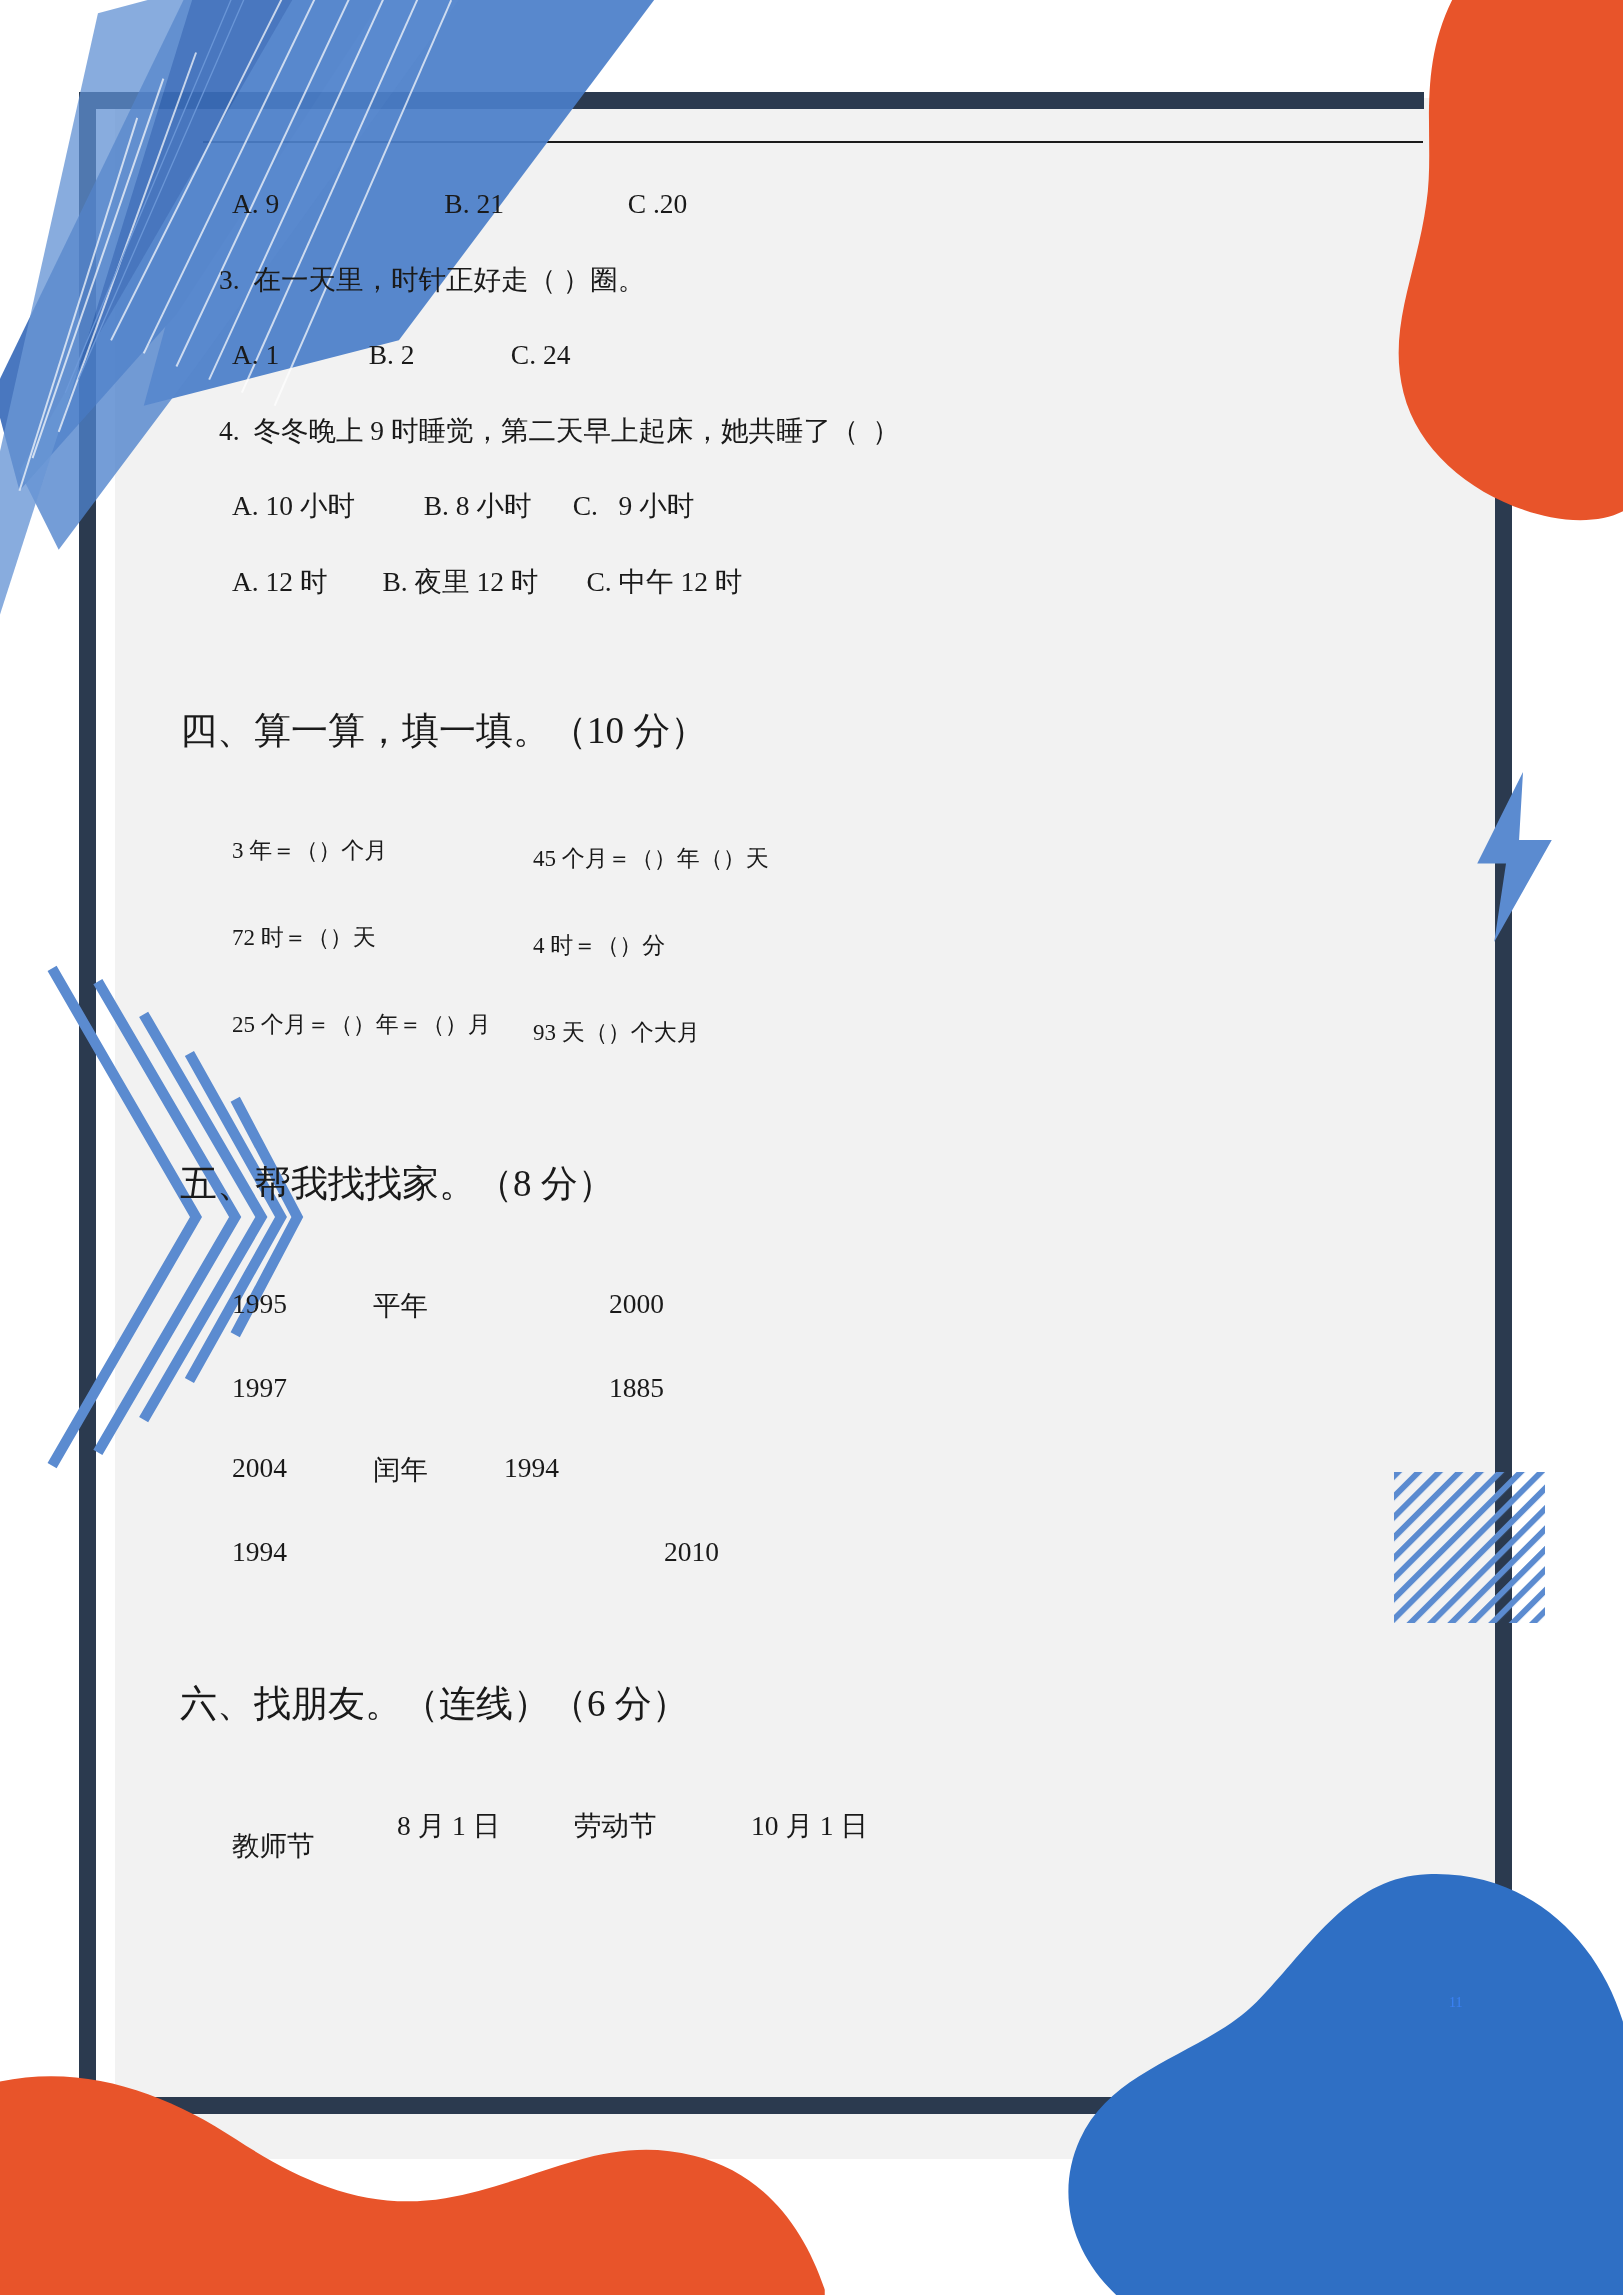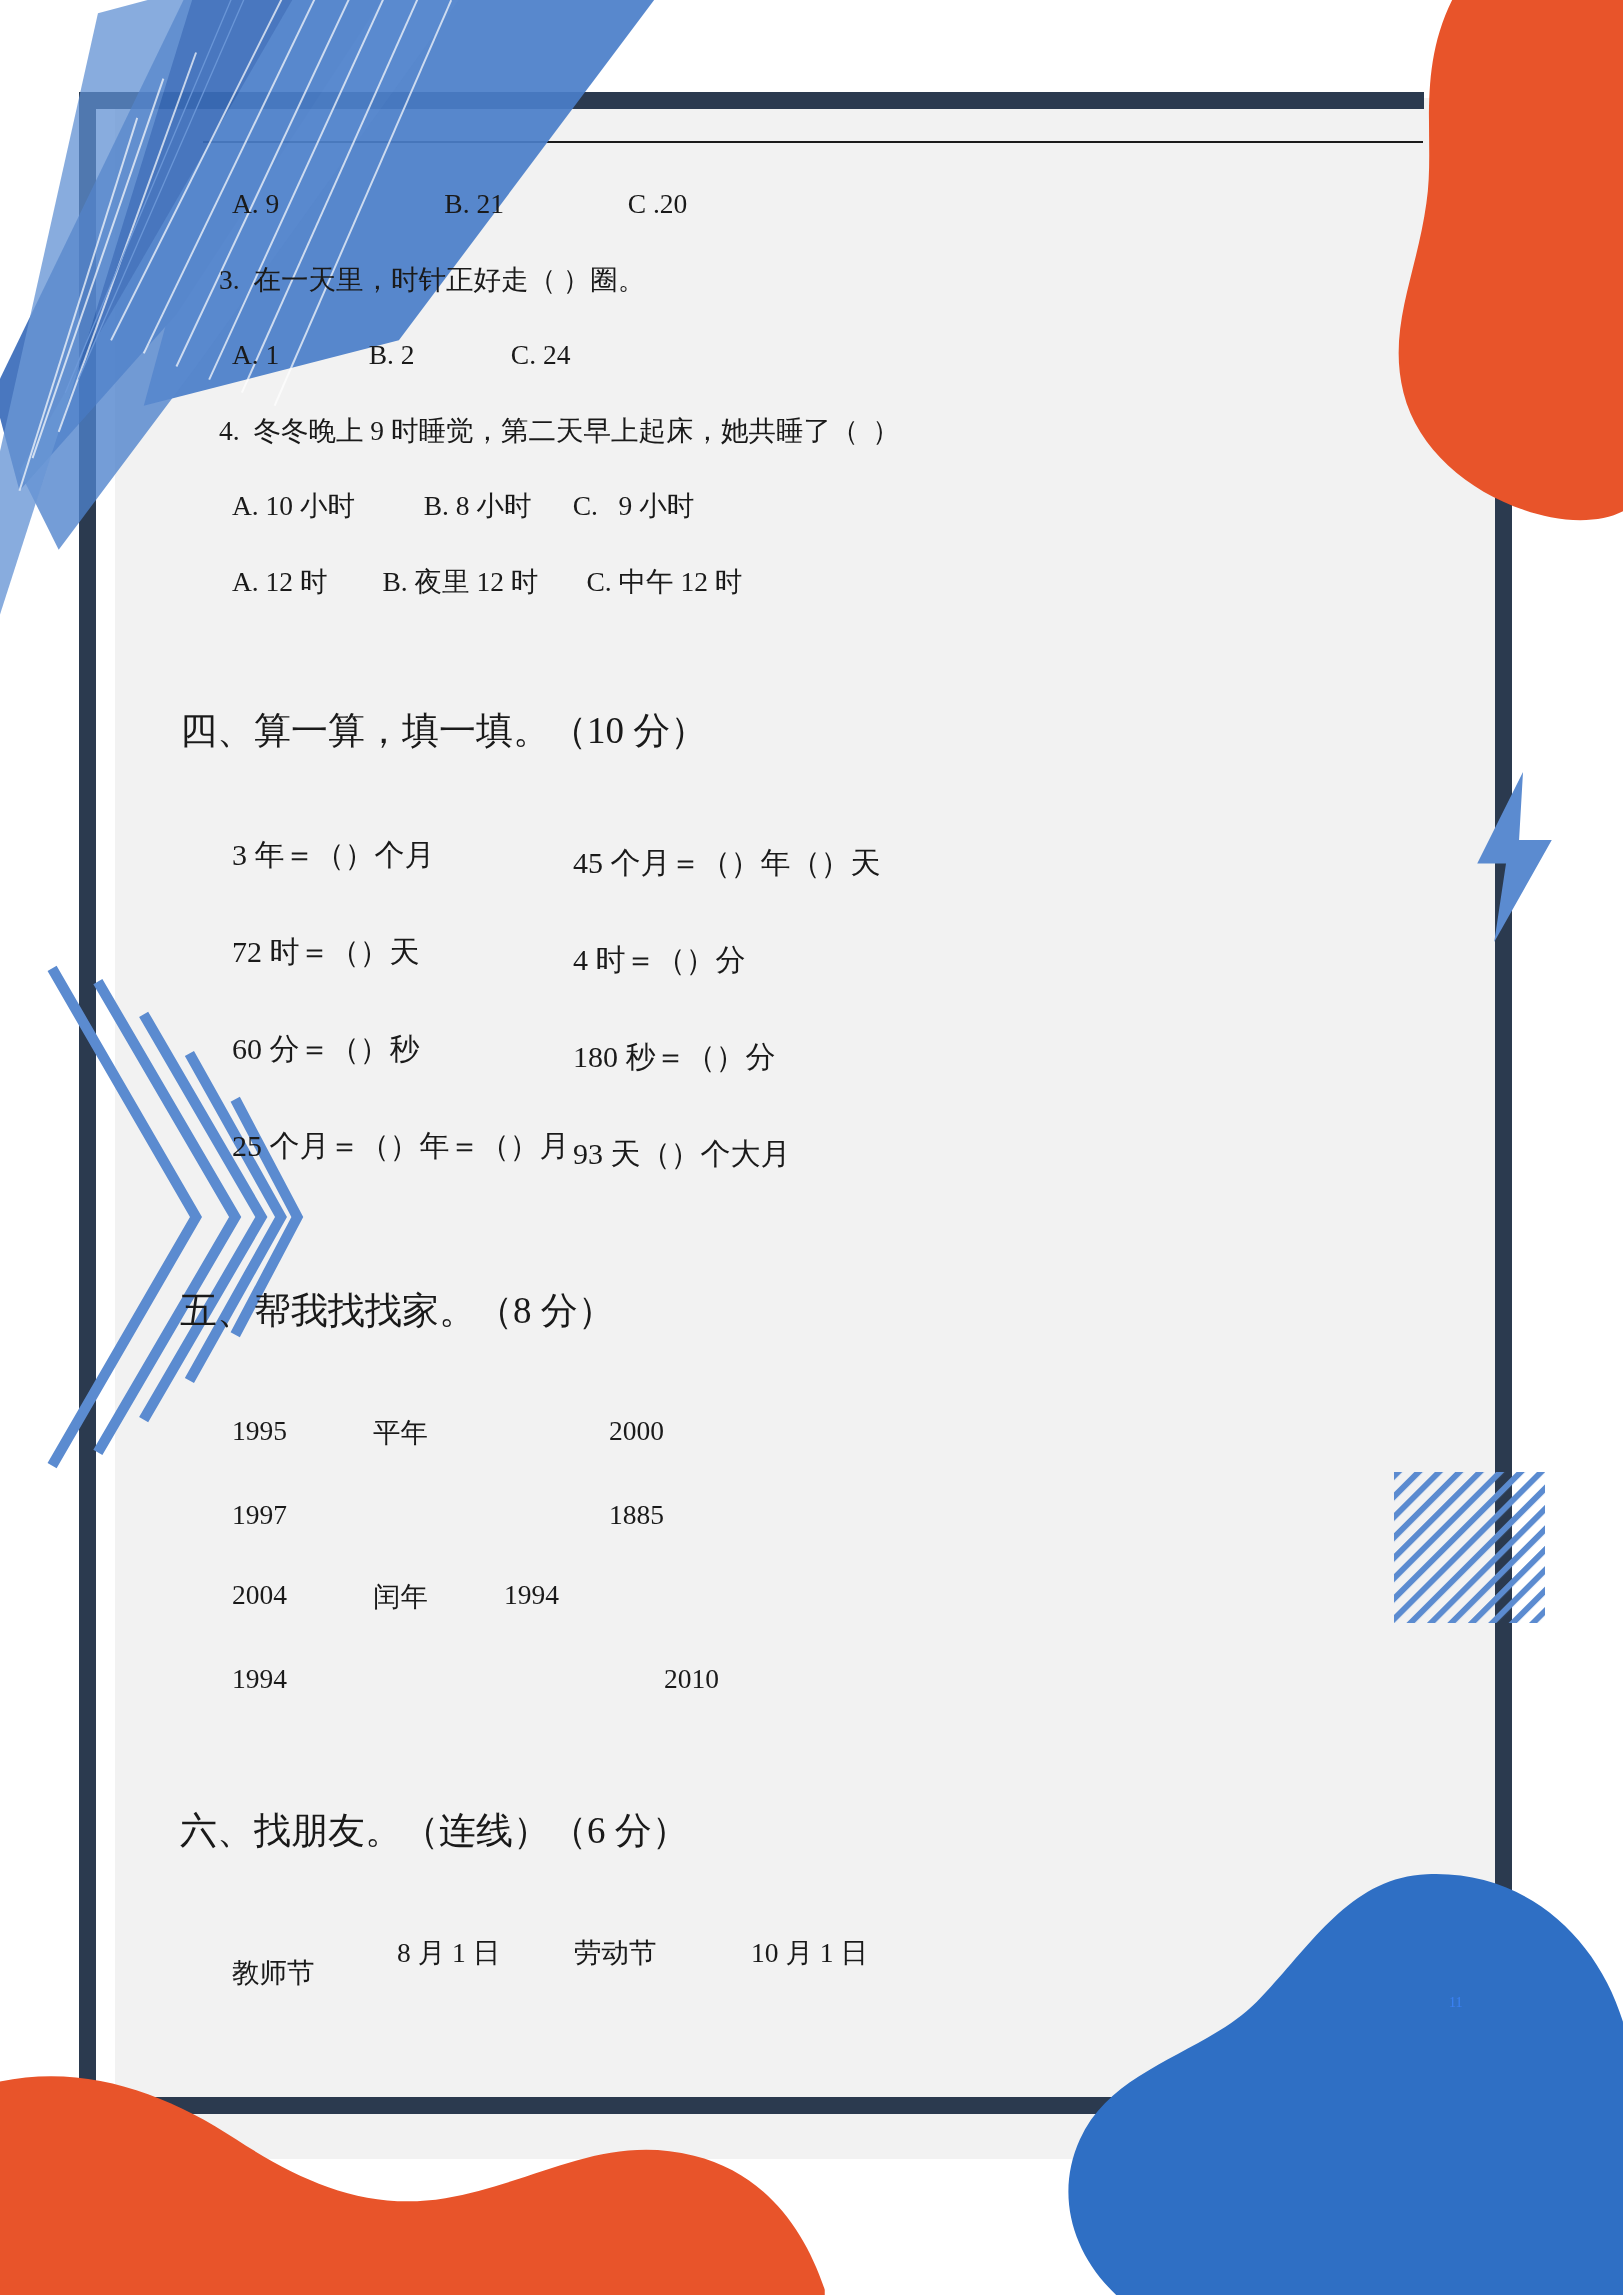--- a/index.html
+++ b/index.html
@@ -167,25 +167,24 @@
     color: #1a1a1a;
     white-space: pre;
   }
   .indent1 { padding-left: 39px; }
   .indent2 { padding-left: 52px; }
   .indent0 { padding-left: 0px; }
 
   
   .fill-row {
     display: flex;
-    font-size: 30px;
+    font-size: 23px;
     color: #1a1a1a;
     white-space: pre;
     padding-left: 52px;
-    gap: 40px;
   }
   .fill-col1 { width: 301px; }
   .fill-col2 { width: 393px; margin-top: 8px; }
 
   
   .match-row {
     display: flex;
     font-size: 27.5px;
     color: #1a1a1a;
     white-space: pre;
@@ -306,24 +305,20 @@
     <div class="heading indent0 sp-c">四、算一算，填一填。（10 分）</div>
 
     <div class="fill-row sp-b">
       <span class="fill-col1">3 年＝（）个月</span>
       <span class="fill-col2">45 个月＝（）年（）天</span>
     </div>
     <div class="fill-row sp-b">
       <span class="fill-col1">72 时＝（）天</span>
       <span class="fill-col2">4 时＝（）分</span>
     </div>
-    <div class="fill-row sp-b">
-      <span class="fill-col1">60 分＝（）秒</span>
-      <span class="fill-col2">180 秒＝（）分</span>
-    </div>
     <div class="fill-row sp-d">
       <span class="fill-col1">25 个月＝（）年＝（）月</span>
       <span class="fill-col2">93 天（）个大月</span>
     </div>
 
     <div class="heading indent0 sp-c">五、帮我找找家。（8 分）</div>
 
     <div class="match-row sp-b">
       <span class="m-c1">1995</span>
       <span class="m-c2">平年</span>

